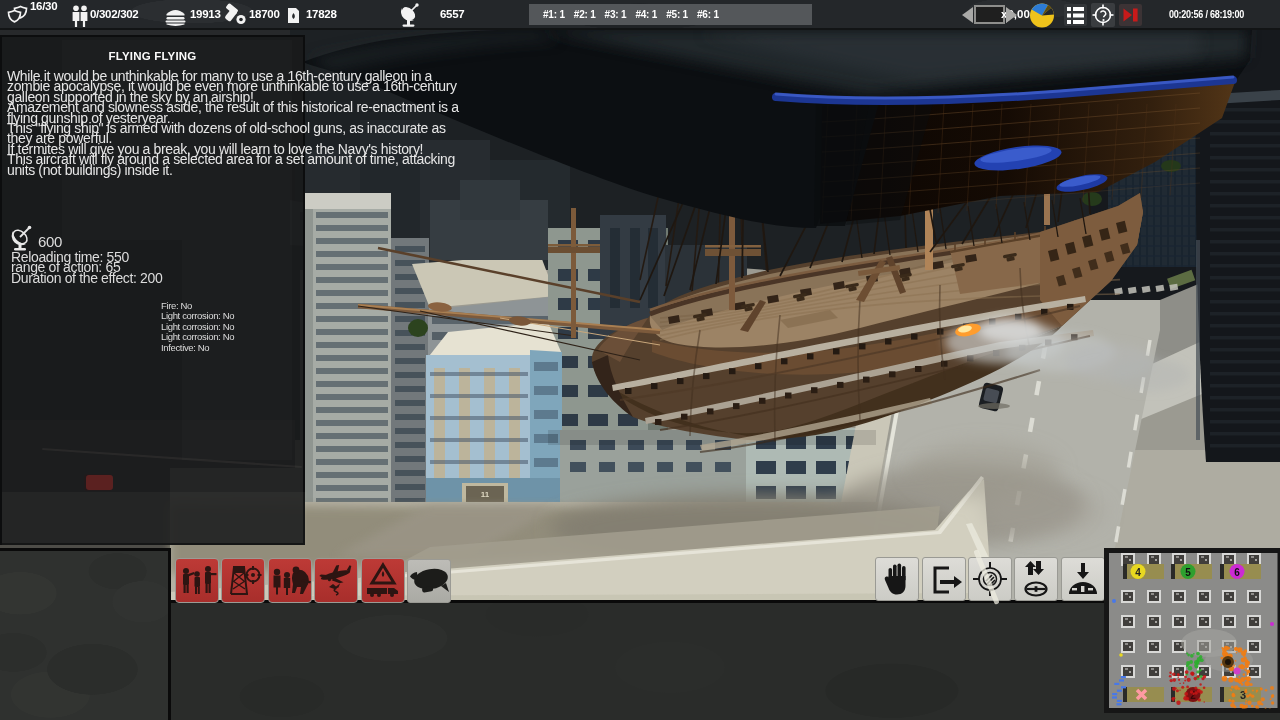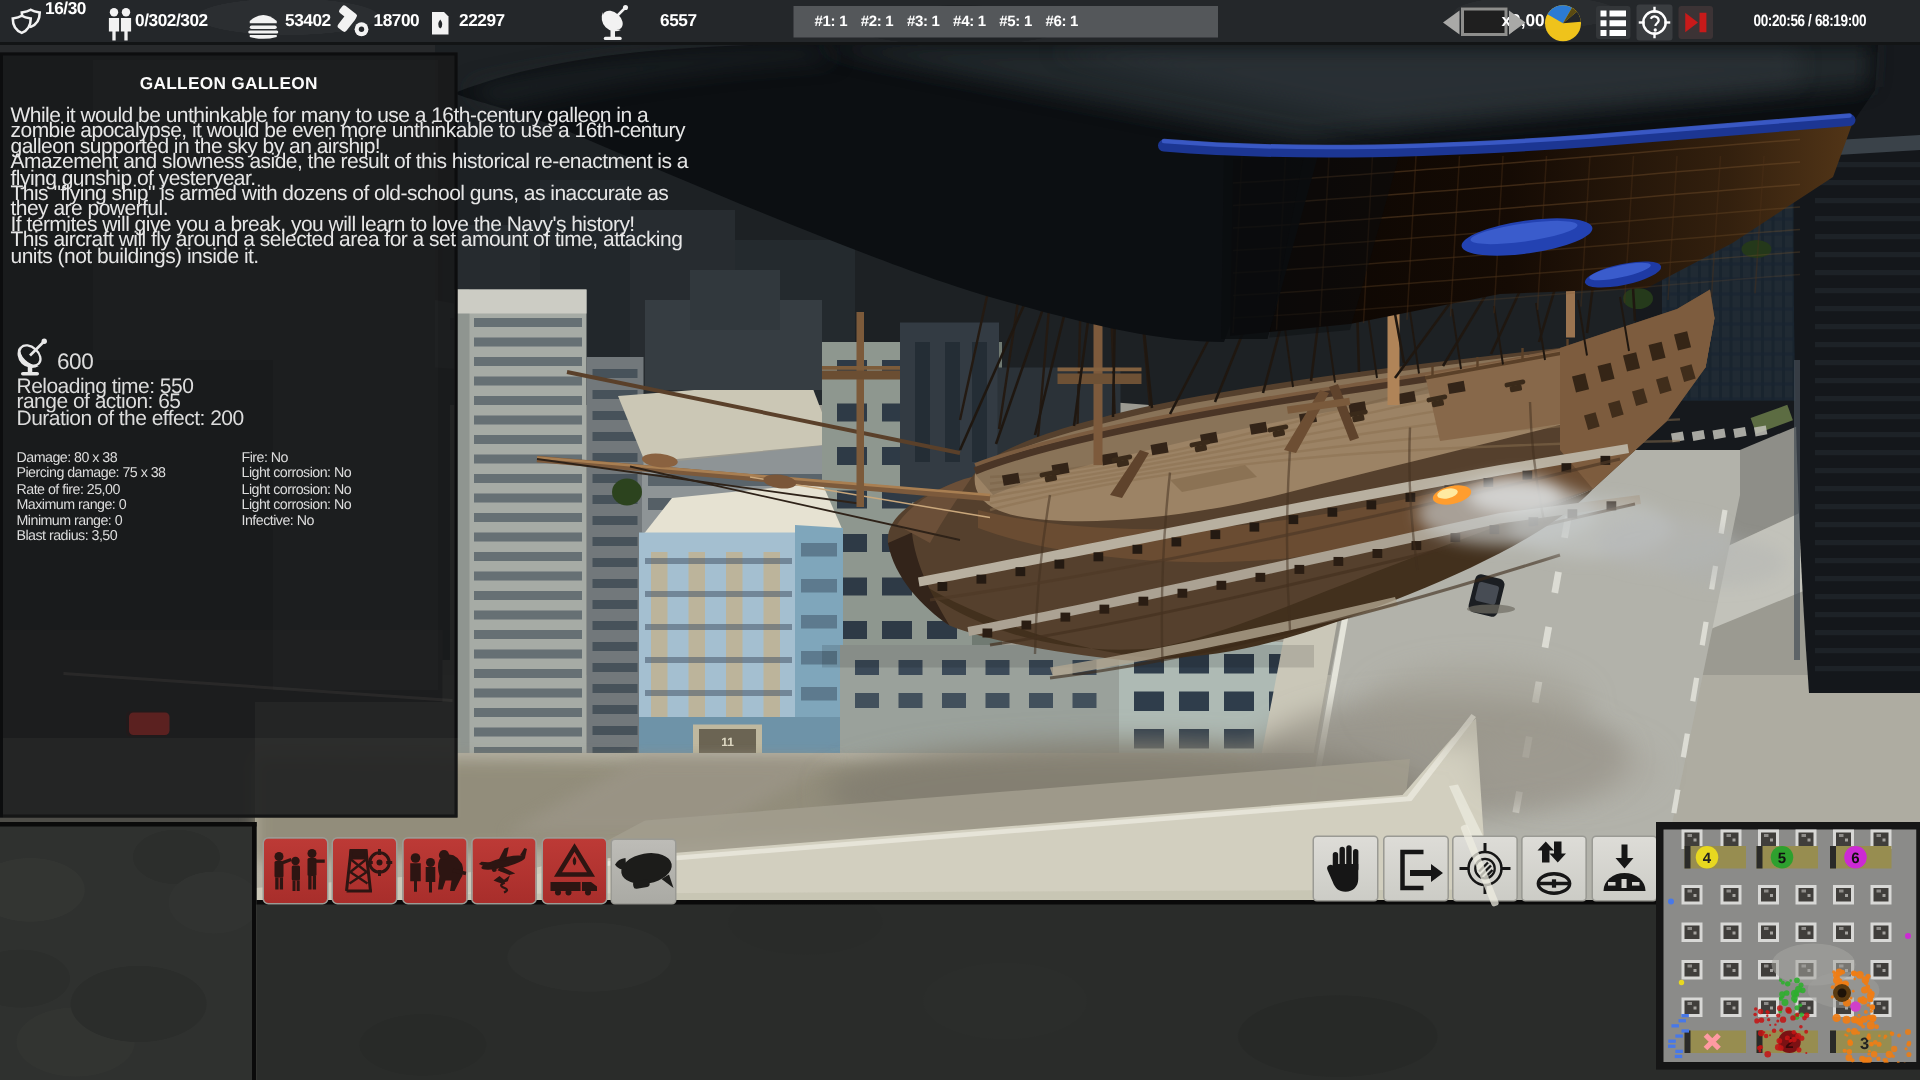--- a/index.html
+++ b/index.html
@@ -559,23 +559,23 @@
         <path d="M402,8 a9,9 0 0 0 12,12 a10.5,7.5 40 0 1 -12,-12 Z"></path>
         <ellipse cx="408.5" cy="13.5" rx="7.6" ry="5.2" transform="rotate(42 408.5 13.5)"></ellipse>
         <line x1="408" y1="14" x2="416.5" y2="5.5" stroke="#f2f2f2" stroke-width="1.7"></line>
         <circle cx="417" cy="5" r="1.7"></circle>
         <rect x="407" y="20" width="3" height="5"></rect>
         <rect x="402.5" y="24.5" width="12" height="2.2" rx="1.1"></rect>
       </g>
     </svg>
     <div class="abs hudtxt" style="left:30px;top:0;">16/30</div>
     <div class="abs hudtxt" style="left:90px;top:8px;">0/302/302</div>
-    <div class="abs hudtxt" style="left:190px;top:8px;">53402</div>
+    <div class="abs hudtxt" style="left:190px;top:8px;">19913</div>
     <div class="abs hudtxt" style="left:249px;top:8px;">18700</div>
-    <div class="abs hudtxt" style="left:306px;top:8px;">22297</div>
+    <div class="abs hudtxt" style="left:306px;top:8px;">17828</div>
     <div class="abs hudtxt" style="left:440px;top:8px;">6557</div>
     <div class="abs" style="left:529px;top:4px;width:283px;height:21px;background:#54575a;"></div>
     <div class="abs" style="left:543px;top:9px;color:#fff;font-weight:bold;font-size:10px;letter-spacing:-0.2px;white-space:nowrap;"><span style="margin-right:9px;">#1: 1</span><span style="margin-right:9px;">#2: 1</span><span style="margin-right:9px;">#3: 1</span><span style="margin-right:9px;">#4: 1</span><span style="margin-right:9px;">#5: 1</span><span style="margin-right:9px;">#6: 1</span></div>
     <svg class="abs" style="left:955px;top:0" width="325" height="30">
 <path d="M973,8 L964,15.5 L973,23 Z" fill="#a9a9a7"></path>
 <path d="M1006,8 L1015,15.5 L1006,23 Z" fill="#a9a9a7" transform="translate(-955,0) scale(1)"></path>
 </svg>
     <div class="abs" style="left:974px;top:5px;width:31px;height:19px;background:#1f1f1f;border:2px solid #8e8e8c;box-sizing:border-box;"></div>
     <div class="abs" style="left:977px;top:8px;color:#fff;font-weight:bold;font-size:11.5px;padding-left:24px;">x0,00</div>
     <svg class="abs" style="left:1020px;top:0" width="260" height="30">
@@ -603,21 +603,21 @@
       <rect x="113" y="8.5" width="4.6" height="13" fill="#c81a1a"></rect>
     </svg>
     <div class="abs hudtxt" style="left:1169px;top:8px;font-size:11px;transform:scaleX(0.82);transform-origin:0 0;white-space:nowrap;">00:20:56 / 68:19:00</div>
     <div class="abs" style="left:0;top:35px;width:305px;height:510px;background:rgba(25,26,27,0.93);
 border:2px solid #0c0d0e;box-sizing:border-box;color:#dcdcdc;">
 <div style="position:absolute;left:60px;top:3px;width:120px;height:200px;background:rgba(120,125,128,0.03);"></div>
 <div style="position:absolute;left:180px;top:3px;width:110px;height:420px;background:rgba(130,135,138,0.03);"></div>
 <div style="position:absolute;left:84px;top:438px;width:27px;height:15px;border-radius:3px;background:rgba(150,40,38,0.5);"></div>
 <div style="position:absolute;left:0px;top:455px;width:305px;height:53px;background:rgba(200,195,180,0.05);"></div>
 <div style="position:absolute;left:40px;top:420px;width:260px;height:2px;background:rgba(210,205,190,0.07);transform:rotate(4deg);"></div>
-<div style="text-align:center;font-weight:bold;font-size:11.5px;color:#fff;margin-top:13px;letter-spacing:0.2px;">GALLEON GALLEON</div>
+<div style="text-align:center;font-weight:bold;font-size:11.5px;color:#fff;margin-top:13px;letter-spacing:0.2px;">FLYING FLYING</div>
 <div style="position:absolute;left:5px;top:34px;width:296px;font-size:14px;letter-spacing:-0.35px;line-height:10.4px;color:#e6e6e6;white-space:nowrap;">
 While it would be unthinkable for many to use a 16th-century galleon in a<br>
 zombie apocalypse, it would be even more unthinkable to use a 16th-century<br>
 galleon supported in the sky by an airship!<br>
 Amazement and slowness aside, the result of this historical re-enactment is a<br>
 flying gunship of yesteryear.<br>
 This "flying ship" is armed with dozens of old-school guns, as inaccurate as<br>
 they are powerful.<br>
 If termites will give you a break, you will learn to love the Navy's history!<br>
 This aircraft will fly around a selected area for a set amount of time, attacking<br>
@@ -629,22 +629,20 @@
 <ellipse cx="10" cy="12" rx="8" ry="5.5" transform="rotate(42 10 12)" fill="none" stroke="#e8e8e8" stroke-width="1.5"></ellipse>
 <line x1="10" y1="12" x2="19" y2="3" stroke="#e8e8e8" stroke-width="1.8"></line>
           <circle cx="19.5" cy="2.5" r="1.8"></circle>
 <rect x="8.5" y="18.5" width="3" height="4.5"></rect>
           <rect x="4" y="23" width="12" height="2.4" rx="1.2"></rect>
         </g>
       </svg>
 <div style="position:absolute;left:36px;top:196px;font-size:15px;letter-spacing:-0.3px;">600</div>
 <div style="position:absolute;left:9px;top:215px;font-size:14px;letter-spacing:-0.35px;line-height:10.4px;">
 Reloading time: 550<br>range of action: 65<br>Duration of the effect: 200</div>
-<div style="position:absolute;left:9px;top:264px;font-size:9.5px;letter-spacing:-0.35px;line-height:10.4px;">
-Damage: 80 x 38<br>Piercing damage: 75 x 38<br>Rate of fire: 25,00<br>Maximum range: 0<br>Minimum range: 0<br>Blast radius: 3,50</div>
 <div style="position:absolute;left:159px;top:264px;font-size:9.5px;letter-spacing:-0.35px;line-height:10.4px;">
 Fire: No<br>Light corrosion: No<br>Light corrosion: No<br>Light corrosion: No<br>Infective: No</div>
 </div>
     <div class="abs" style="left:962px;top:7px;width:0;height:0;border-top:8px solid transparent;border-bottom:8px solid transparent;border-right:11px solid #a9a9a7;"></div>
     <div class="abs" style="left:1006px;top:7px;width:0;height:0;border-top:8px solid transparent;border-bottom:8px solid transparent;border-left:11px solid #a9a9a7;"></div>
     <div class="abs camo1" style="left:0;top:548px;width:171px;height:172px;border-top:3px solid #0a0a0a;border-right:3px solid #0a0a0a;box-sizing:border-box;"></div>
     <div class="abs camo2" style="left:171px;top:600px;width:1109px;height:120px;border-top:3px solid #0a0a0a;box-sizing:border-box;"></div>
     <div class="btnred" style="left:175px;top:558px;"><svg width="42" height="43">
         <g fill="#2d1512">
 <circle cx="10" cy="12" r="3"></circle>

